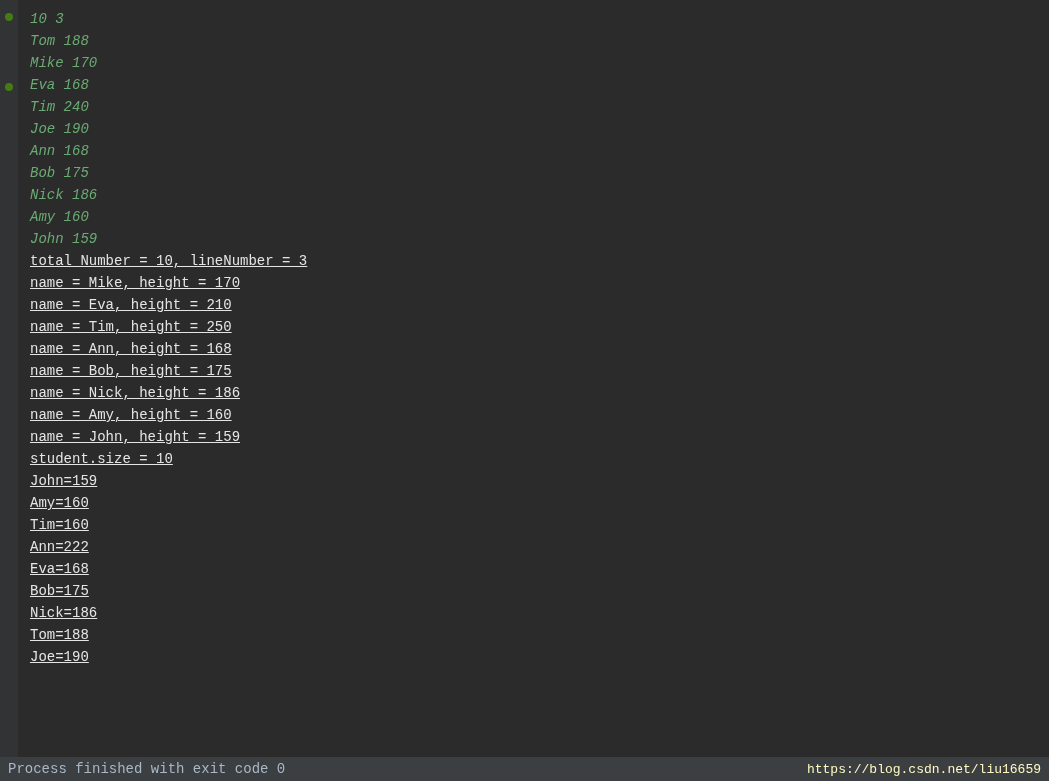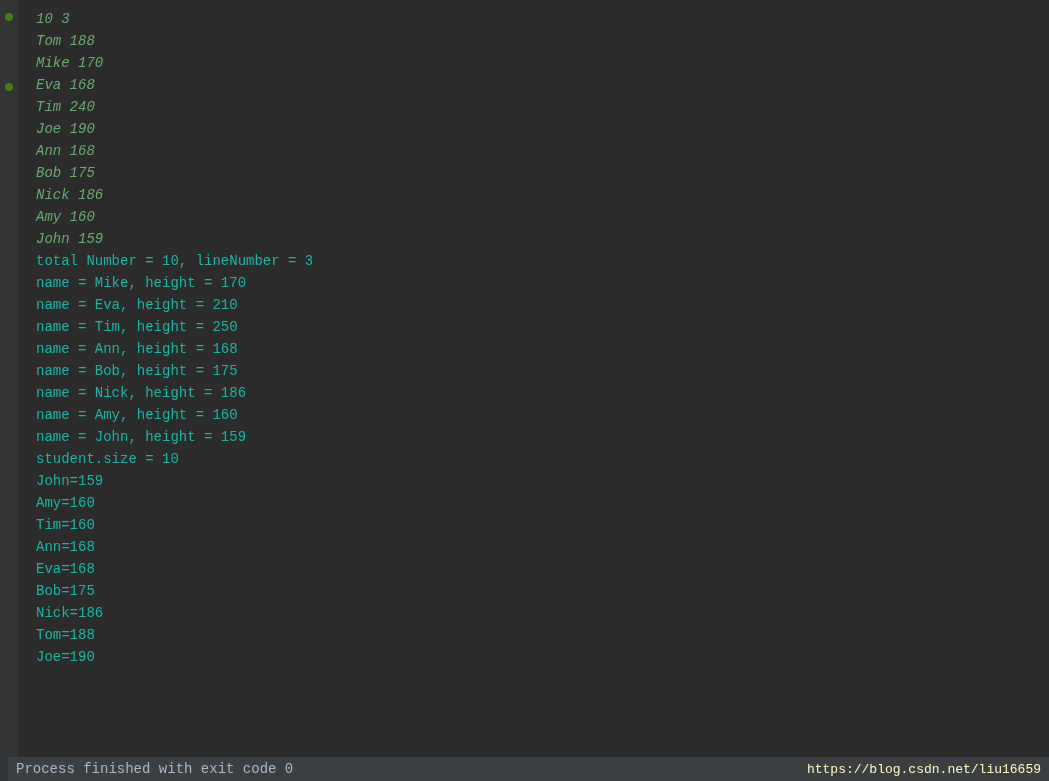--- a/index.html
+++ b/index.html
@@ -33,34 +33,34 @@
       white-space: pre;
       font-size: 14px;
     }
 
     .green-text {
       color: #6aab73;
       font-style: italic;
     }
 
     .white-text {
-      color: #14b8a6;
+      color: #e5e5e5;
+      text-decoration: underline;
     }
 
     .bottom-bar {
       position: absolute;
       bottom: 0;
       left: 0;
       right: 0;
       background-color: #3c3f41;
       padding: 4px 8px;
       display: flex;
       justify-content: space-between;
       align-items: center;
-      margin-left: 8px;
     }
 
     .process-finished {
       color: #a9b7c6;
       font-size: 14px;
     }
 
     .url-text {
       color: #fef9c3;
       font-size: 13px;
@@ -73,21 +73,21 @@
       width: 18px;
       height: 100%;
       background-color: #313335;
       display: flex;
       flex-direction: column;
       align-items: center;
       padding-top: 4px;
     }
 
     .content-area {
-      margin-left: 20px;
+      margin-left: 14px;
       padding: 4px 8px;
     }
   </style>
 </head>
 <body>
 
 <div class="terminal-container">
   <div class="left-gutter">
     <svg width="10" height="10" viewBox="0 0 10 10" style="margin-top: 8px;">
       <circle cx="5" cy="5" r="4" fill="#4e9a06" opacity="0.7"></circle>
@@ -117,21 +117,21 @@
     <div class="line white-text">name = Tim, height = 250</div>
     <div class="line white-text">name = Ann, height = 168</div>
     <div class="line white-text">name = Bob, height = 175</div>
     <div class="line white-text">name = Nick, height = 186</div>
     <div class="line white-text">name = Amy, height = 160</div>
     <div class="line white-text">name = John, height = 159</div>
     <div class="line white-text">student.size = 10</div>
     <div class="line white-text">John=159</div>
     <div class="line white-text">Amy=160</div>
     <div class="line white-text">Tim=160</div>
-    <div class="line white-text">Ann=168</div>
+    <div class="line white-text">Ann=222</div>
     <div class="line white-text">Eva=168</div>
     <div class="line white-text">Bob=175</div>
     <div class="line white-text">Nick=186</div>
     <div class="line white-text">Tom=188</div>
     <div class="line white-text">Joe=190</div>
   </div>
 
   <div class="bottom-bar">
     <span class="process-finished">Process finished with exit code 0</span>
     <span class="url-text">https://blog.csdn.net/liu16659</span>

